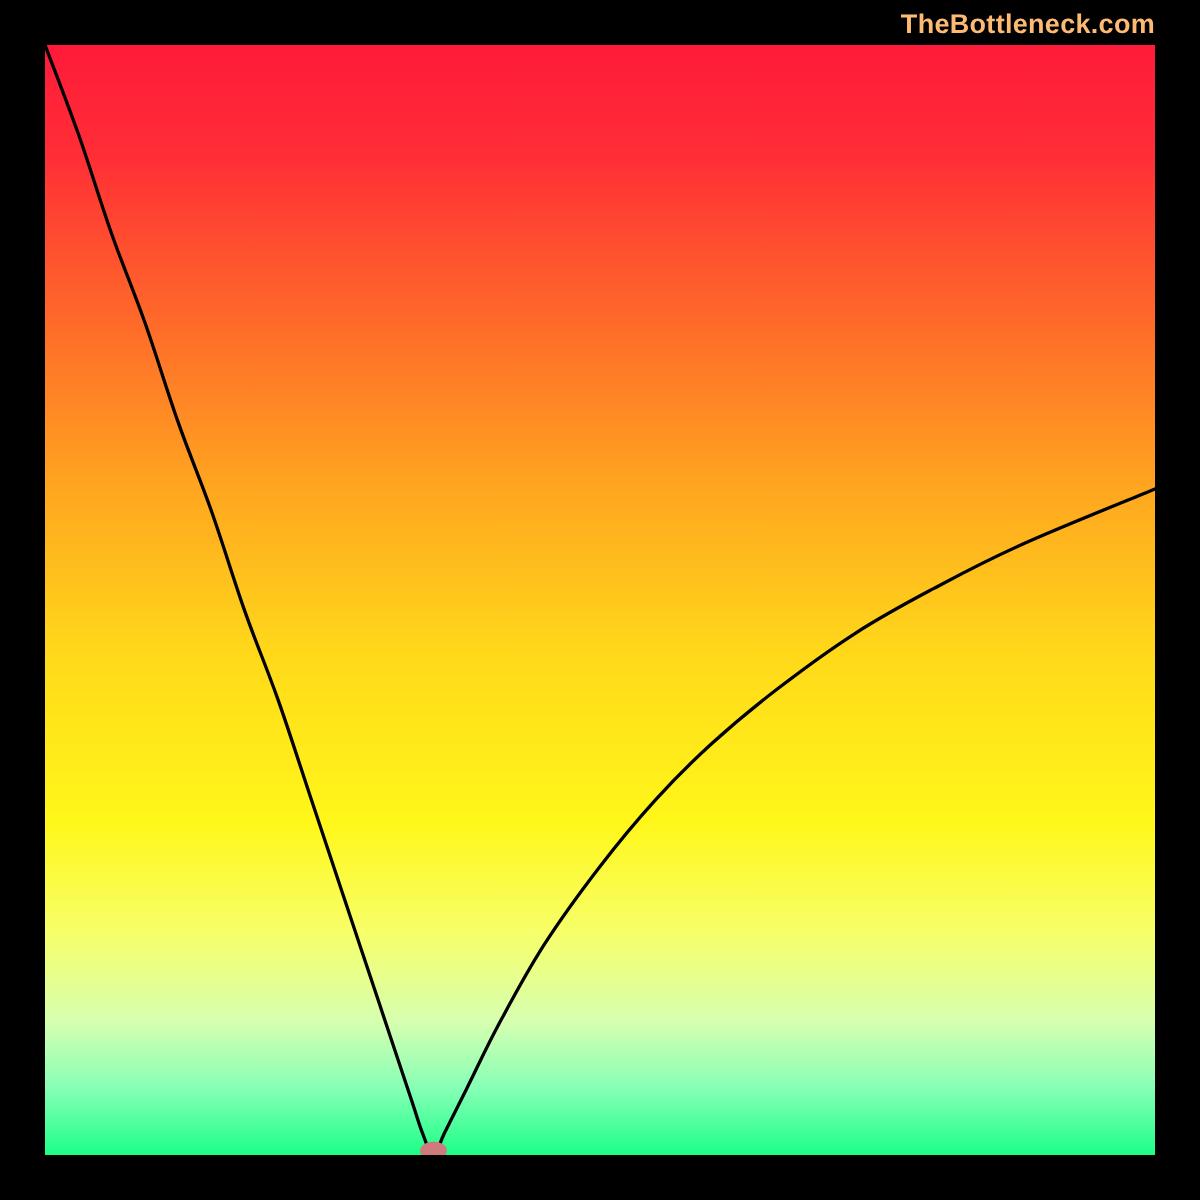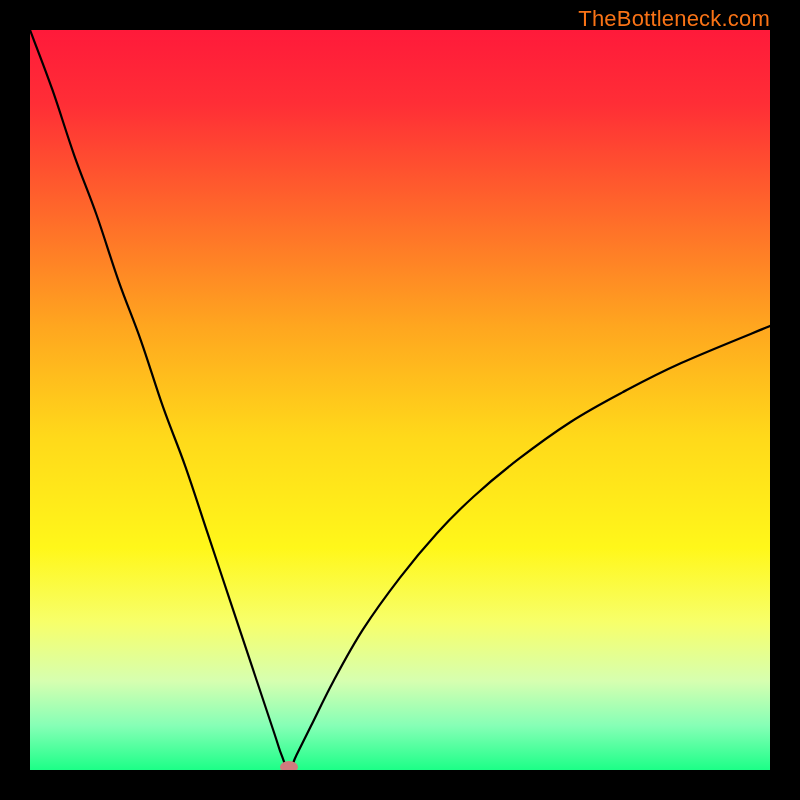--- a/index.html
+++ b/index.html
@@ -23,23 +23,23 @@
     position: absolute;
     left: 0;
     top: 0;
     width: 740px;
     height: 740px;
   }
   .watermark {
     position: absolute;
     top: 6px;
     right: 30px;
-    color: #f97316;
-    font-size: 22px;
-    font-weight: 400;
+    color: #fdba74;
+    font-size: 18px;
+    font-weight: 700;
     letter-spacing: 0.2px;
     pointer-events: none;
     user-select: none;
   }
 </style>
 </head>
 <body>
 
 <div class="frame">
   <svg class="plot-area" viewBox="0 0 740 740" preserveAspectRatio="none">

